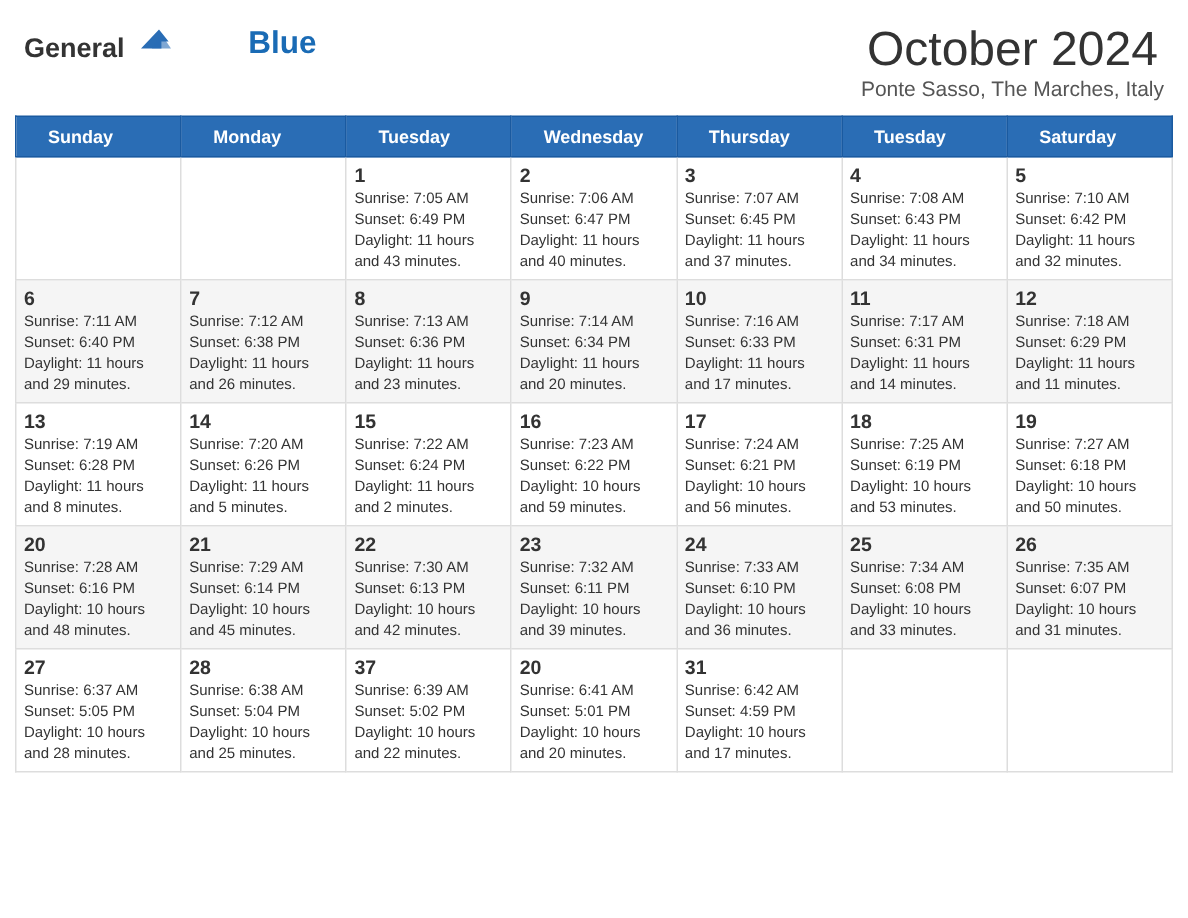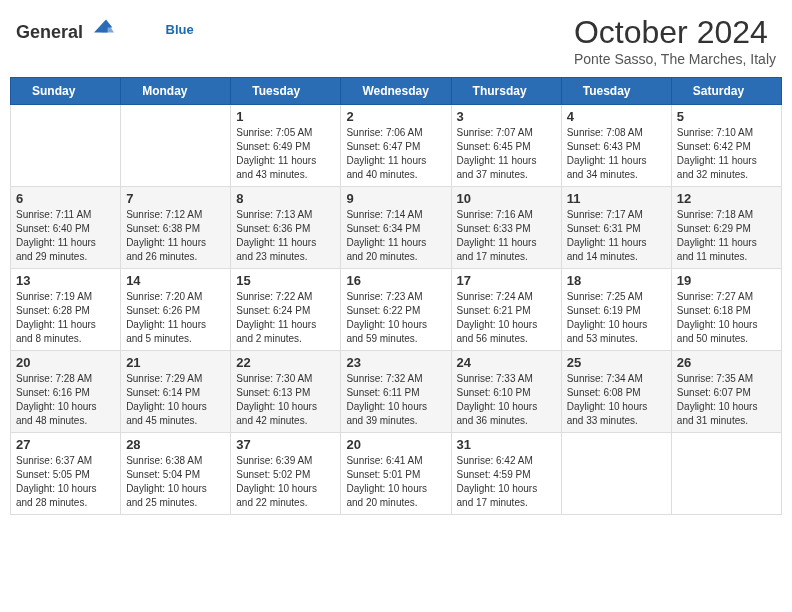--- a/index.html
+++ b/index.html
@@ -21,32 +21,32 @@
       display: flex;
       align-items: center;
       gap: 12px;
     }
     .logo-text-general {
       font-size: 18px;
       font-weight: bold;
       color: #333;
     }
     .logo-text-blue {
-      font-size: 13px;
+      font-size: 21px;
       font-weight: bold;
       color: #1a6bb5;
       padding-left: 40px;
     }
     .logo-icon {
       width: 24px;
       height: 24px;
       margin-left: 2px;
     }
     .title-block {
-      text-align: left;
+      text-align: center;
     }
     .month-title {
       font-size: 32px;
       color: #333;
       font-weight: normal;
     }
     .location {
       font-size: 14px;
       color: #555;
     }

